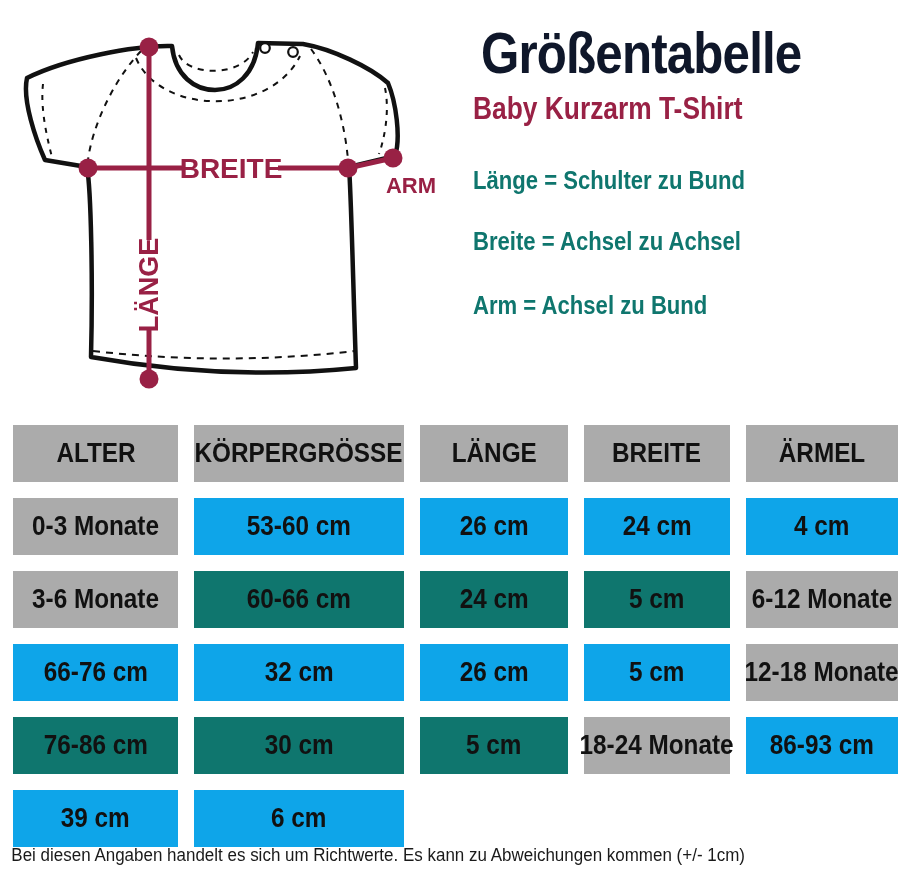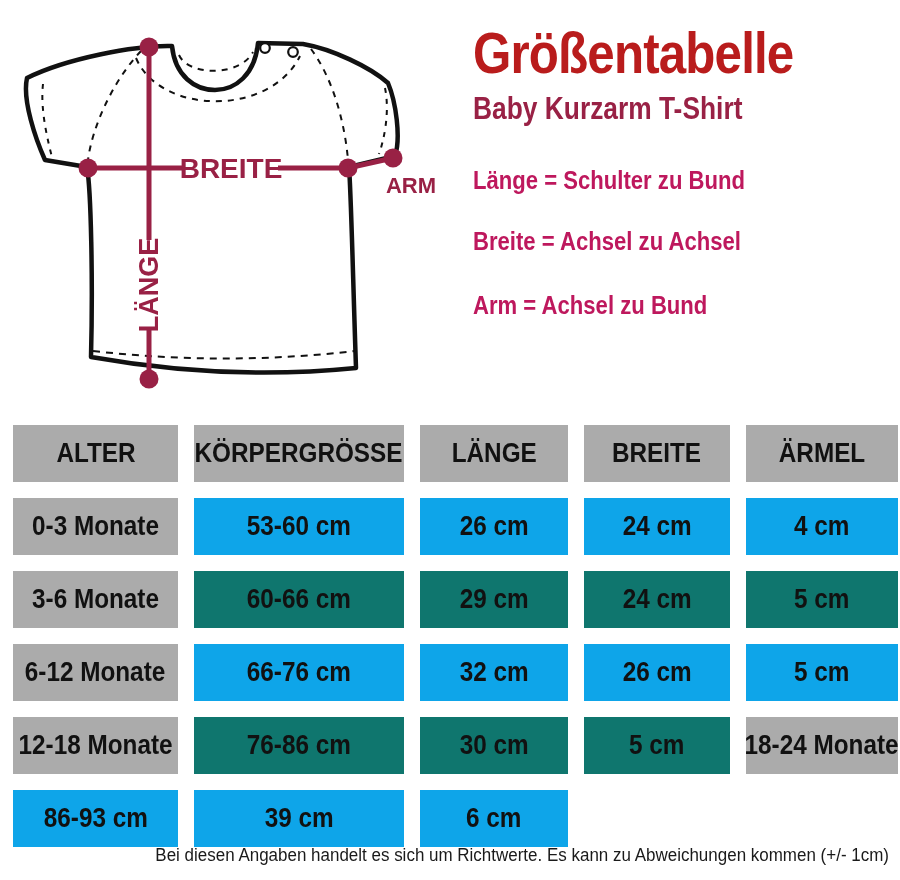--- a/index.html
+++ b/index.html
@@ -12,32 +12,32 @@
   .shirt-wrap { position:absolute; left:5px; top:18px; width:445px; height:398px; }
   .shirt-wrap svg { width:100%; height:100%; display:block; }
   svg text {
     font-family:"Liberation Sans", sans-serif;
     font-weight:bold; fill:#992145;
   }
   
   .info { position:absolute; left:473px; top:0; width:420px; height:420px; }
   .cx { display:inline-block; transform:scaleX(0.85); transform-origin:left center; white-space:nowrap; }
   .page-title {
-    position:absolute; left:0; top:24px;
+    position:absolute; left:8px; top:24px;
     font-size:58px; font-weight:bold; letter-spacing:-1px; line-height:1.0;
-    color:#b91c1c;
+    color:#0f172a;
     text-align:right;
   }
   .page-subtitle {
     position:absolute; left:0; top:93px;
     font-size:31px; font-weight:bold; color:#992145; line-height:1.0;
   }
   .measure-def {
     position:absolute; left:0;
-    font-size:26px; font-weight:bold; color:#be185d; line-height:1.0;
+    font-size:26px; font-weight:bold; color:#0f766e; line-height:1.0;
   }
   .def-1 { top:167px; }
   .def-2 { top:228px; }
   .def-3 { top:292px; }
   
   .size-table {
     position:absolute; left:13px; top:425px;
     display:grid;
     grid-template-columns:165px 210px 148px 146px 152px;
     column-gap:13px; row-gap:11px;gap:16px;
@@ -48,21 +48,21 @@
   }
   .cell > span { display:inline-block; transform:scaleX(0.9); transform-origin:center; white-space:nowrap; }
   .th      { background:#ABABAB; font-size:27px; }
   .td      { font-size:27px; }
   .td-age  { background:#ABABAB; }
   .td-light   { background:#0ea5e9; }
   .td-lighter { background:#0f766e; }
   
   .footer-note {
     position:absolute; left:0; top:845px; width:900px;
-    text-align:right; font-size:17.5px; color:#1a1a1a;
+    text-align:left; font-size:17.5px; color:#1a1a1a;
   }
   .footer-note > span { display:inline-block; transform:scaleX(0.97); transform-origin:center; white-space:nowrap; }
 </style>
 </head>
 <body>
 
 <div class="shirt-wrap">
   <svg viewBox="5 18 445 398" xmlns="http://www.w3.org/2000/svg">
 
     <path d="M 27 78
@@ -150,23 +150,20 @@
       <span>4 cm</span>
     </div>
 
   <div class="cell td td-age">
       <span>3-6 Monate</span>
     </div>
   <div class="cell td td-lighter">
       <span>60-66 cm</span>
     </div>
   <div class="cell td td-lighter">
-      <span>29 cm</span>
-    </div>
-  <div class="cell td td-lighter">
       <span>24 cm</span>
     </div>
   <div class="cell td td-lighter">
       <span>5 cm</span>
     </div>
 
   <div class="cell td td-age">
       <span>6-12 Monate</span>
     </div>
   <div class="cell td td-light">

